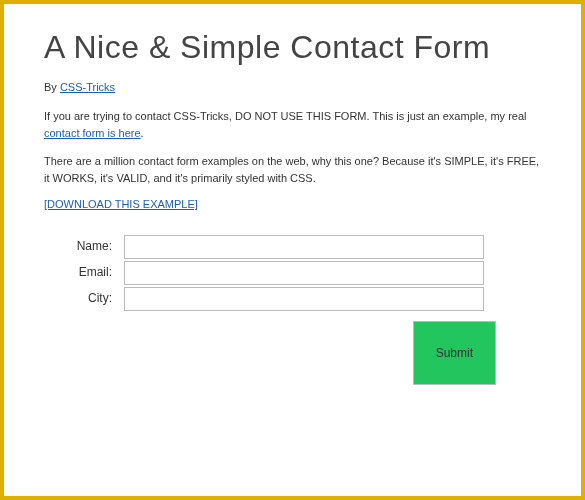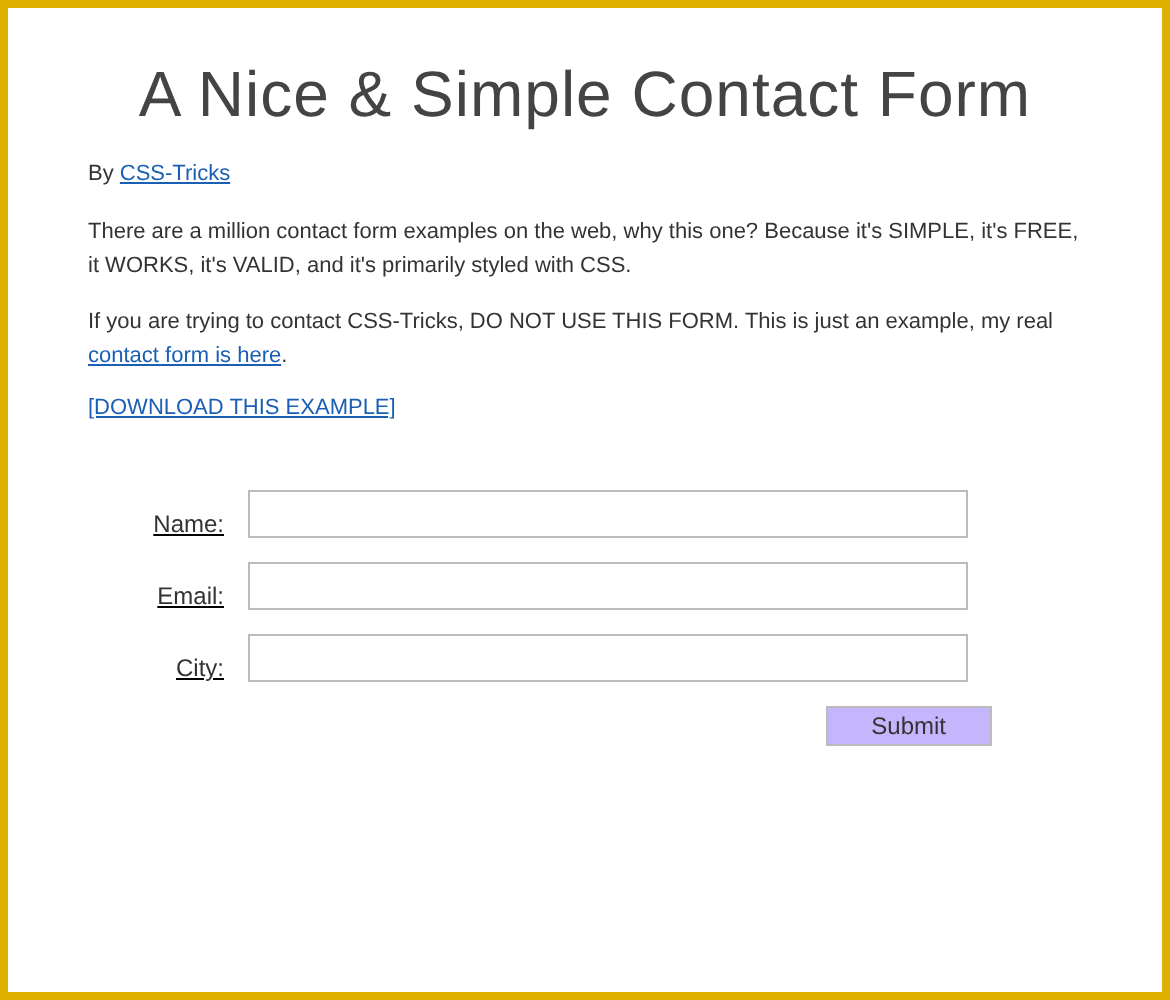--- a/index.html
+++ b/index.html
@@ -18,46 +18,44 @@
     .container {
       padding: 25px 40px 20px 40px;
     }
     h1 {
       font-family: "Helvetica Neue", Helvetica, Arial, sans-serif;
       font-weight: 200;
       font-size: 32px;
       color: #444;
       margin-bottom: 15px;
       letter-spacing: 0.5px;
-      text-align: center;
     }
     .byline {
       font-size: 11px;
       color: #333;
       margin-bottom: 15px;
     }
     a {
       color: #1a5fb4;
       text-decoration: underline;
     }
     .para {
       font-size: 11px;
       color: #333;
       line-height: 1.5;
       margin-bottom: 12px;
     }
     .download {
       font-size: 11px;
-      margin-bottom: 35px;
+      margin-bottom: 25px;
     }
     .form-row {
       display: flex;
-      align-items: flex-end;
-      margin-bottom: 12px;
-      text-decoration: underline;
+      align-items: flex-start;
+      margin-bottom: 2px;
     }
     .form-label {
       width: 80px;
       text-align: right;
       font-size: 12px;
       color: #333;
       padding-right: 12px;
       padding-top: 4px;
     }
     .form-input {
@@ -77,43 +75,43 @@
       font-size: 12px;
       resize: both;
     }
     .submit-row {
       display: flex;
       justify-content: flex-end;
       width: 452px;
       margin-top: 10px;
     }
     .submit-btn {
-      background: #c4b5fd;
+      background: #22c55e;
       border: 1px solid #bbb;
-      padding: 2px 22px;
+      padding: 24px 22px;
       font-size: 12px;
       color: #333;
       cursor: pointer;
     }
   </style>
 </head>
 <body>
 
 <div class="container">
   <h1>A Nice &amp; Simple Contact Form</h1>
 
   <p class="byline">
     <span>By </span><a href="#">CSS-Tricks</a>
   </p>
 
-  <p class="para">There are a million contact form examples on the web, why this one? Because it's SIMPLE, it's FREE, it WORKS, it's VALID, and it's primarily styled with CSS.</p>
-
   <p class="para">
     <span>If you are trying to contact CSS-Tricks, DO NOT USE THIS FORM. This is just an example, my real </span><a href="#">contact form is here</a><span>.</span>
   </p>
+
+  <p class="para">There are a million contact form examples on the web, why this one? Because it's SIMPLE, it's FREE, it WORKS, it's VALID, and it's primarily styled with CSS.</p>
 
   <p class="download">
     <a href="#">[DOWNLOAD THIS EXAMPLE]</a>
   </p>
 
   <div>
     <div class="form-row">
       <label class="form-label">Name:</label>
       <input type="text" class="form-input" style="">
     </div>

